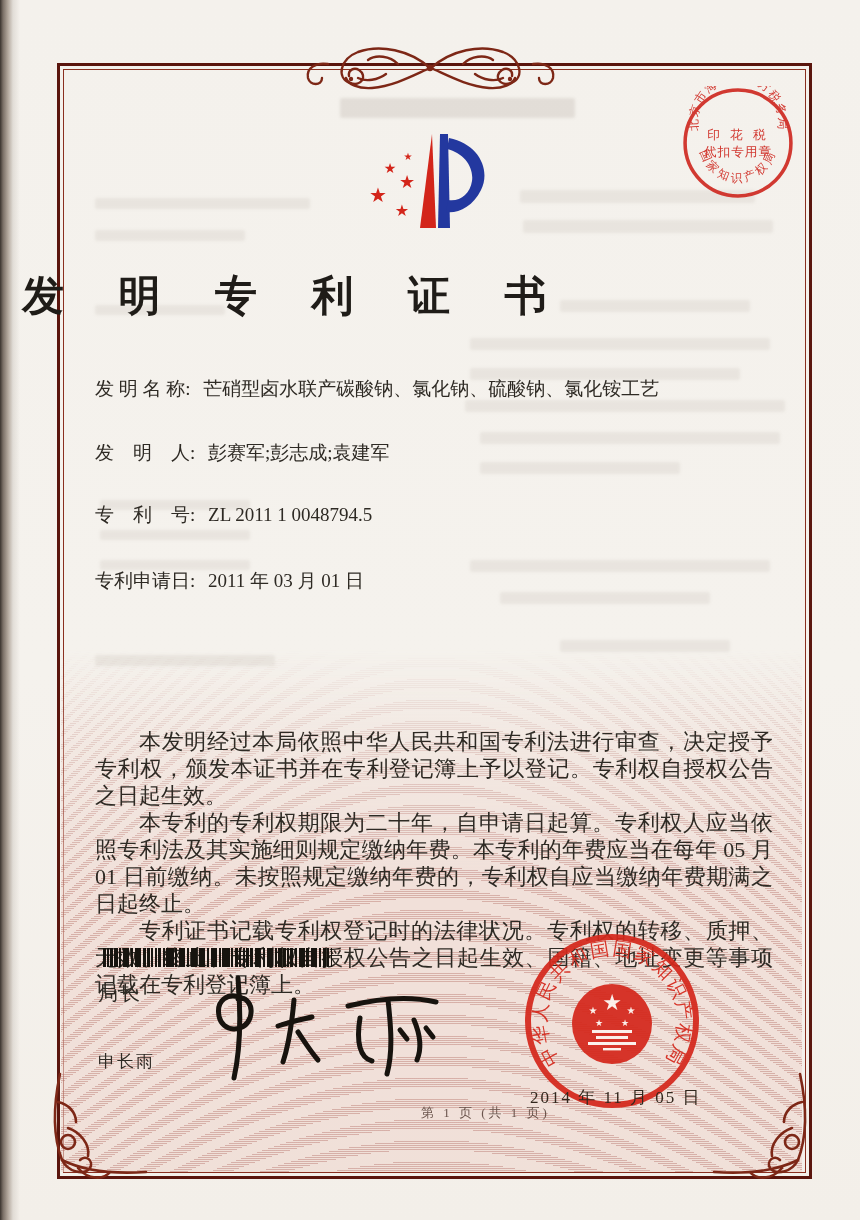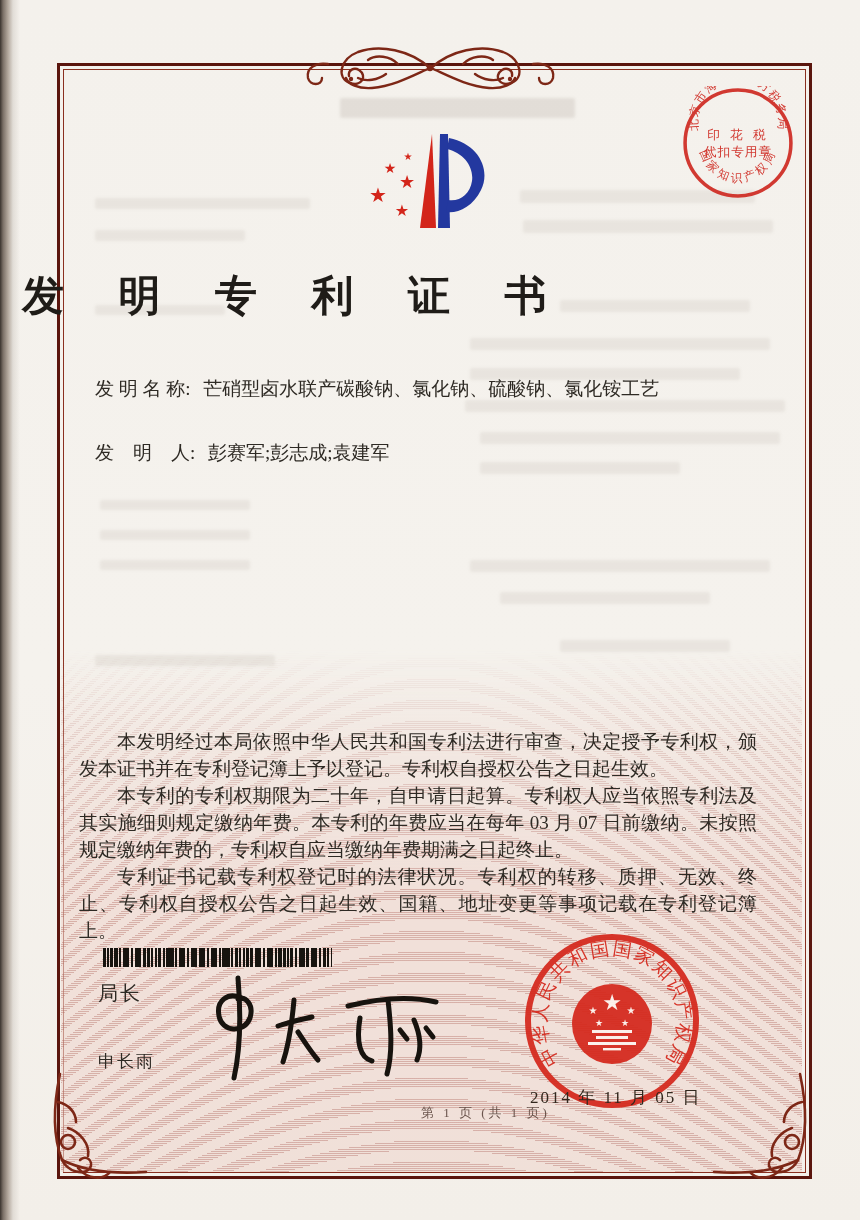--- a/index.html
+++ b/index.html
@@ -20,21 +20,21 @@
          mask-image:linear-gradient(180deg,transparent 0,rgba(0,0,0,.55) 18%,#000 45%);}
   
   .ghost{position:absolute;background:#97897d;opacity:.12;filter:blur(1.5px);border-radius:2px;}
   .ghost.strong{opacity:.17;background:#8d8076;}
   .cert-no{position:absolute;left:95px;top:128px;font-size:20px;letter-spacing:6px;color:#3a352e;}
   .title{position:absolute;left:0;top:252px;width:860px;text-align:left;font-size:42px;font-weight:bold;
          letter-spacing:22px;color:#1f1c18;text-indent:22px;margin-top:16px;}
   .field{position:absolute;left:95px;font-size:19px;color:#2e2a24;white-space:nowrap;}
   .field .lb{display:inline-block;}
   .field .val{margin-left:8px;}
-  .paras{position:absolute;left:79px;top:728px;width:678px;font-size:19px;line-height:27px;
+  .paras{position:absolute;left:95px;top:728px;width:678px;font-size:22px;line-height:27px;
          text-align:justify;color:#2e2a24;}
   .paras p{margin:0;text-indent:2em;}
   .barcode{position:absolute;left:103px;top:948px;width:229px;height:19px;
            background-image:
              repeating-linear-gradient(90deg,#17140f 0 2px,transparent 2px 4px),
              repeating-linear-gradient(90deg,#17140f 0 1px,transparent 1px 7px),
              repeating-linear-gradient(90deg,#17140f 0 3px,transparent 3px 11px);}
   .director-label{position:absolute;left:98px;top:980px;font-size:20px;letter-spacing:2px;}
   .director-name{position:absolute;left:98px;top:1050px;font-size:17px;letter-spacing:2px;}
   .sig{position:absolute;left:198px;top:972px;z-index:5;}
@@ -135,24 +135,32 @@
   <div class="title">发 明 专 利 证 书</div>
 
   <div class="field" style="top:376px">
     <span class="lb">发 明 名 称:</span>
     <span class="val">芒硝型卤水联产碳酸钠、氯化钠、硫酸钠、氯化铵工艺</span>
   </div>
   <div class="field" style="top:440px">
     <span class="lb">发　明　人:</span>
     <span class="val">彭赛军;彭志成;袁建军</span>
   </div>
+  <div class="field" style="top:502px">
+    <span class="lb">专　利　号:</span>
+    <span class="val">ZL 2011 1 0048794.5</span>
+  </div>
+  <div class="field" style="top:568px">
+    <span class="lb">专利申请日:</span>
+    <span class="val">2011 年 03 月 01 日</span>
+  </div>
 
   <div class="paras">
     <p>本发明经过本局依照中华人民共和国专利法进行审查，决定授予专利权，颁发本证书并在专利登记簿上予以登记。专利权自授权公告之日起生效。</p>
-    <p>本专利的专利权期限为二十年，自申请日起算。专利权人应当依照专利法及其实施细则规定缴纳年费。本专利的年费应当在每年 03 月 07 日前缴纳。未按照规定缴纳年费的，专利权自应当缴纳年费期满之日起终止。</p>
+    <p>本专利的专利权期限为二十年，自申请日起算。专利权人应当依照专利法及其实施细则规定缴纳年费。本专利的年费应当在每年 05 月 01 日前缴纳。未按照规定缴纳年费的，专利权自应当缴纳年费期满之日起终止。</p>
     <p>专利证书记载专利权登记时的法律状况。专利权的转移、质押、无效、终止、专利权自授权公告之日起生效、国籍、地址变更等事项记载在专利登记簿上。</p>
   </div>
 
   <div class="barcode"></div>
 
   <div class="director-label">局长</div>
   <div class="director-name">申长雨</div>
   <svg class="sig" width="270" height="110" viewBox="0 0 270 110">
     <g stroke="#17130e" fill="none" stroke-width="5" stroke-linecap="round" stroke-linejoin="round">
       <path d="M44,26 C30,20 18,28 21,44 C24,60 46,62 52,46 C56,33 48,24 40,27"></path>

